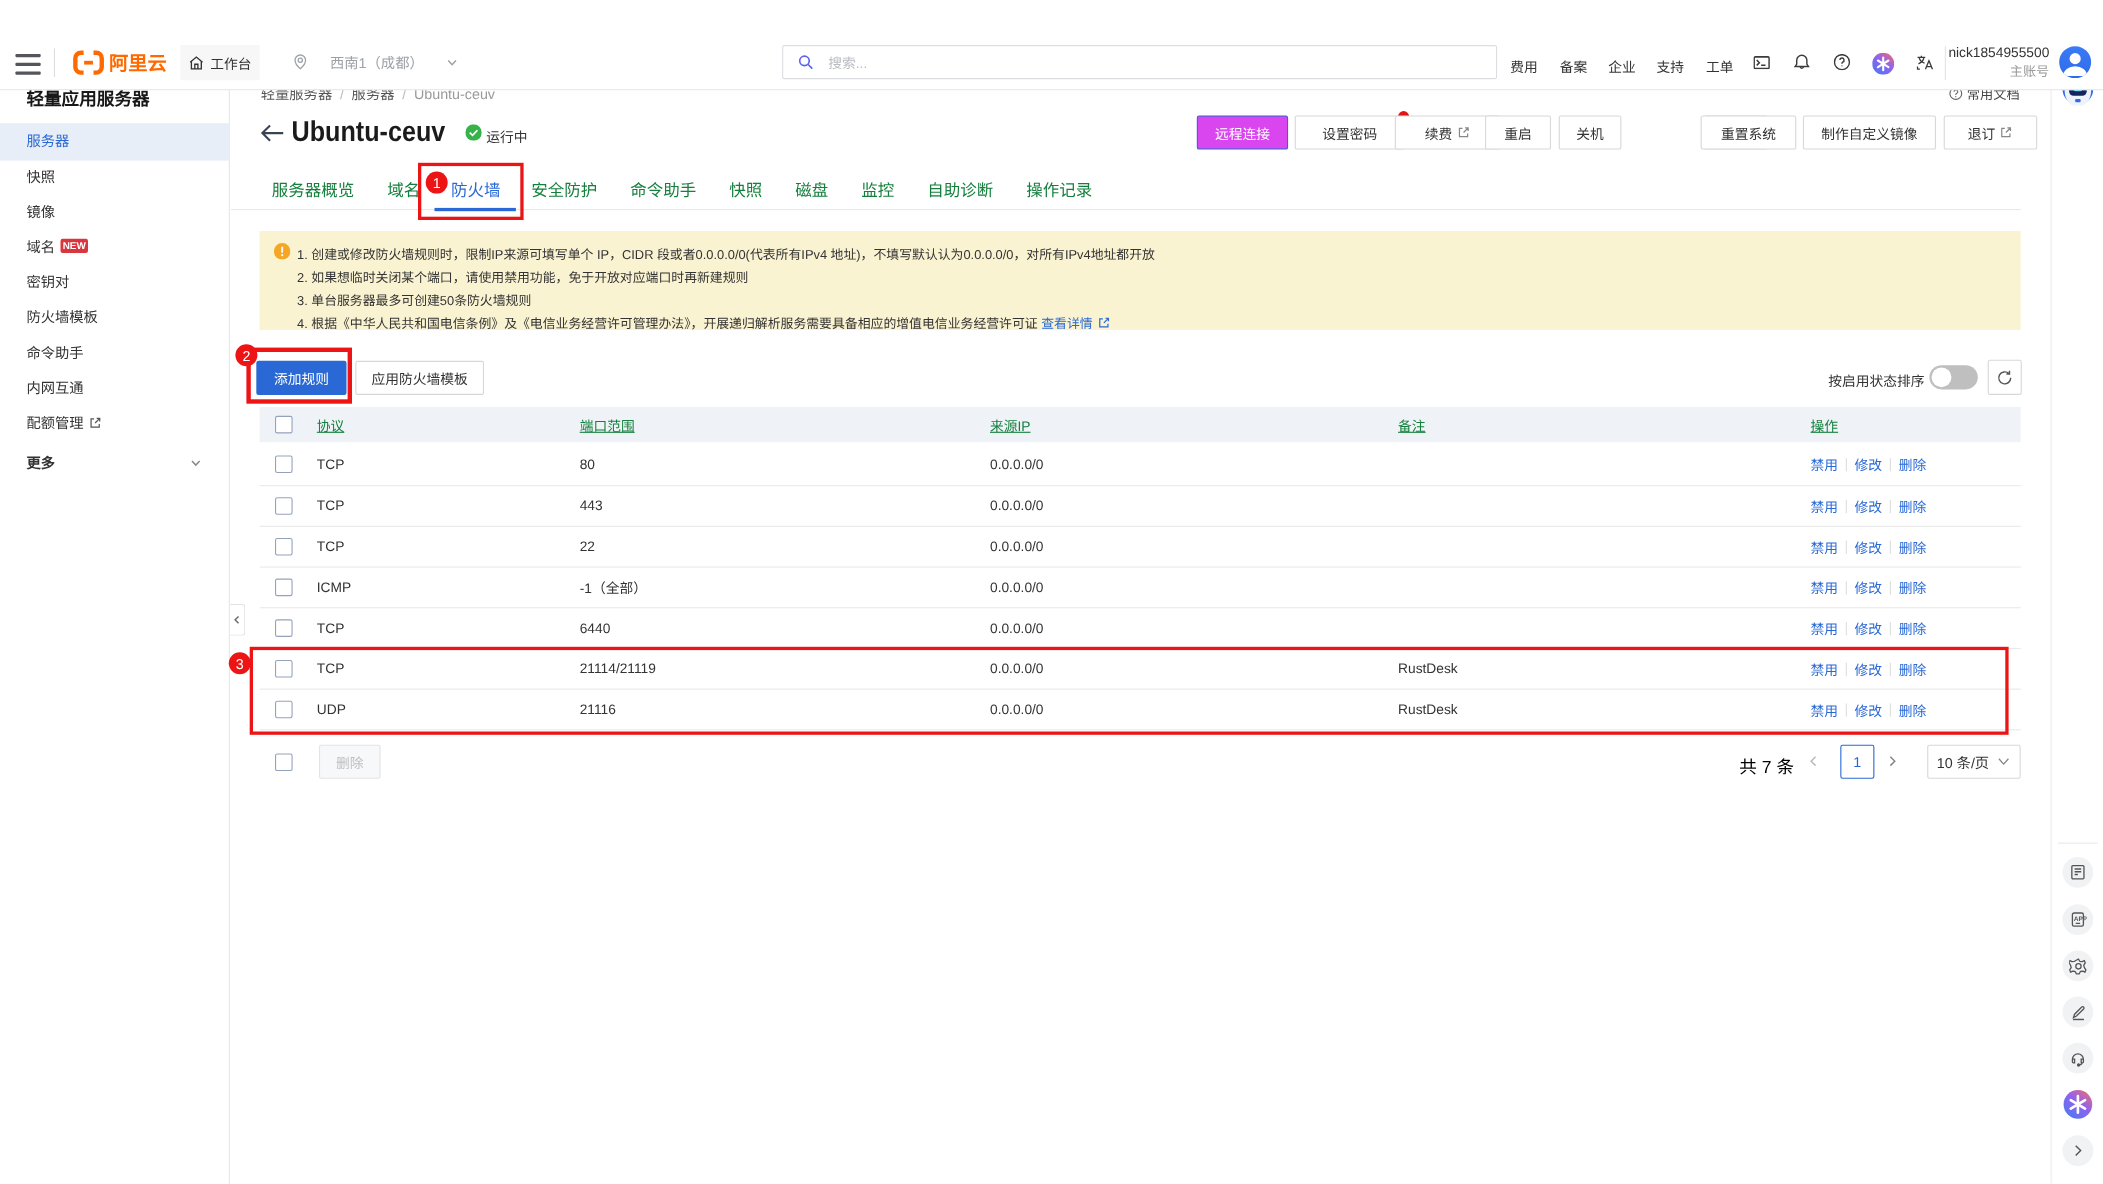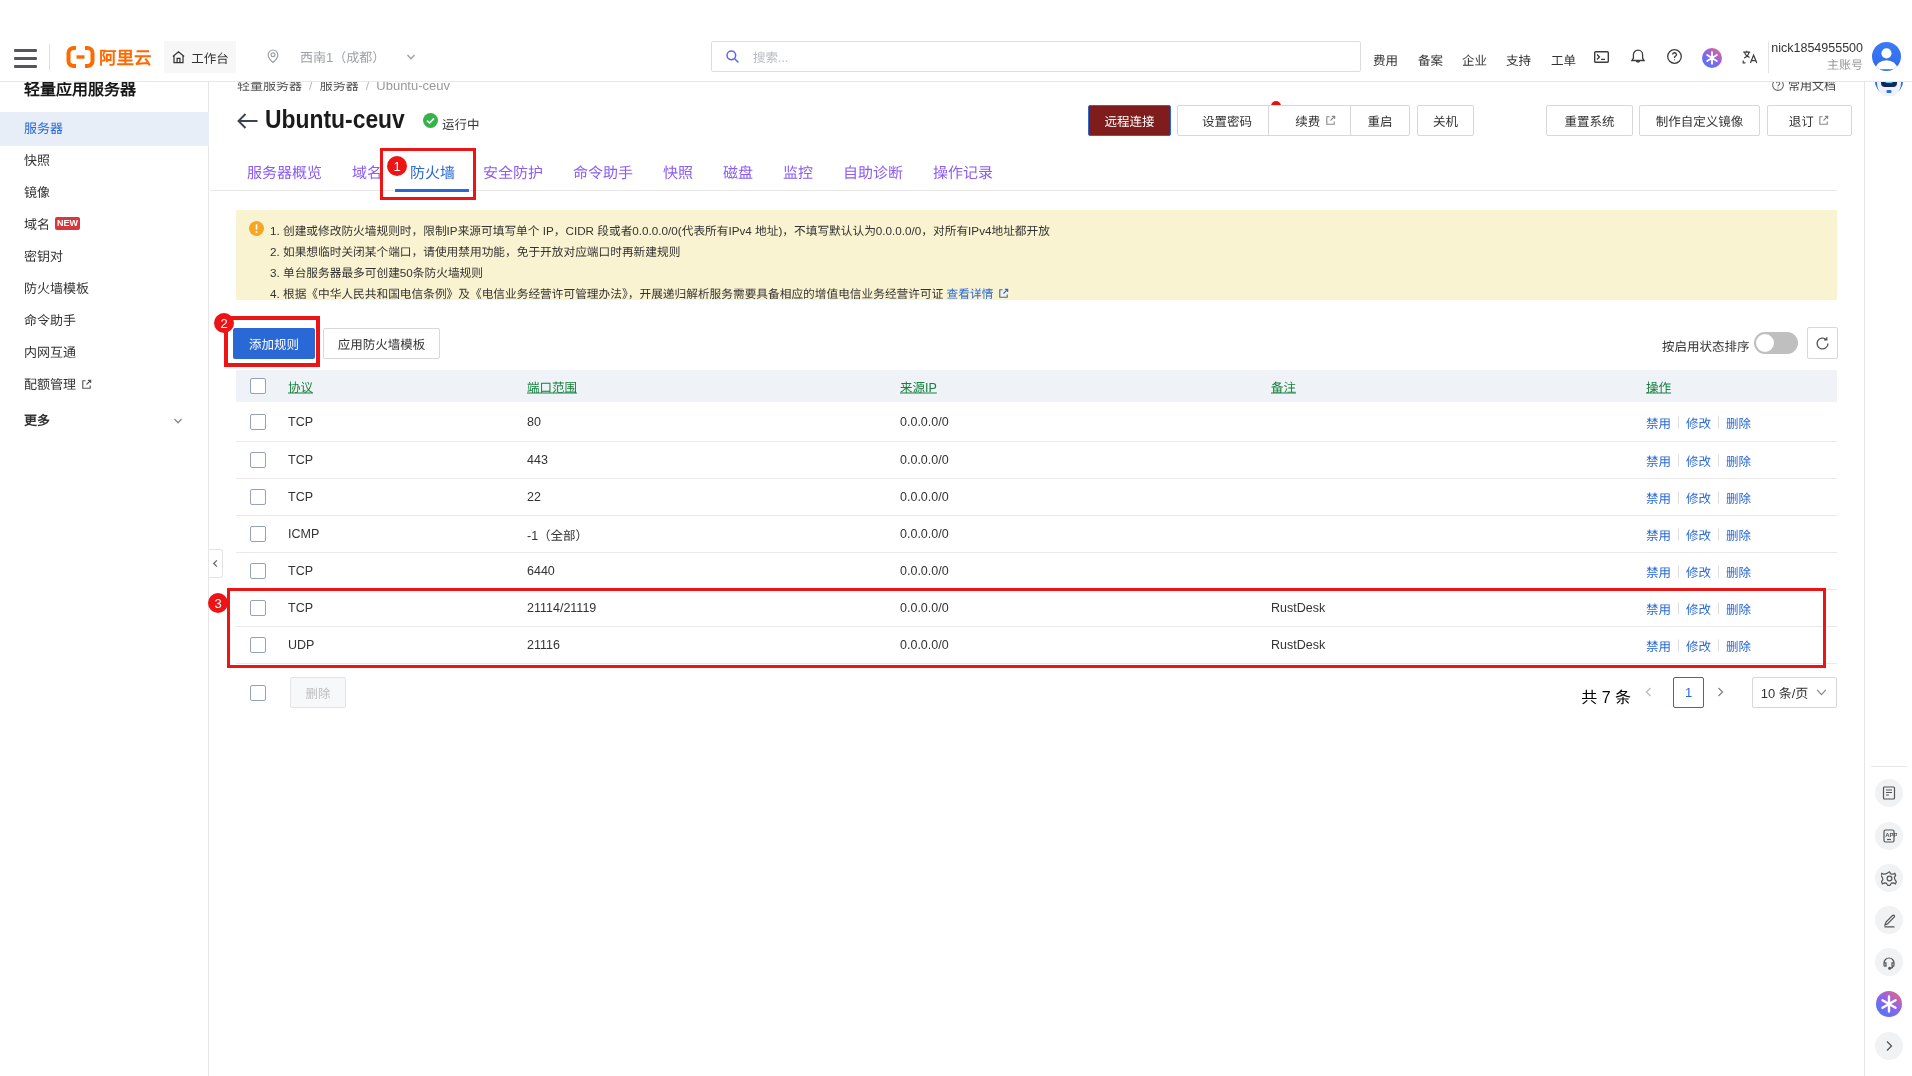--- a/index.html
+++ b/index.html
@@ -33,24 +33,24 @@
 #rdiv { position:absolute; left:6px; top:716px; width:36px; height:1px; background:#e8e8e8; }
 
 #content { position:absolute; left:210px; top:50px; width:1654px; height:1026px; background:#fff; }
 .crumb { position:absolute; left:27px; top:25px; font-size:13px; color:#555; }
 .crumb .sep { color:#bbb; margin:0 7px; }
 .crumb .cur { color:#999; }
 #docs { position:absolute; right:28px; top:26px; font-size:12px; color:#444; }
 #btitle { position:absolute; left:55px; top:54px; font-size:26px; font-weight:bold; color:#1b1b1b; transform:scaleX(0.88); transform-origin:left center; }
 #runstat { position:absolute; left:214px; top:64px; font-size:12.5px; color:#333; }
 .actbtn { position:absolute; top:55px; height:31px; background:#fff; border:1px solid #d8d8d8; border-radius:2px; font-size:12.5px; color:#333; display:flex; align-items:center; justify-content:center; }
-#btnremote { background:#7f1d1d; border-color:#2a69d5; color:#fff; }
+#btnremote { background:#d946ef; border-color:#2a69d5; color:#fff; }
 
 #tabs { position:absolute; left:0px; top:104px; width:1627px; height:37px; border-bottom:1px solid #e8e8e8; }
-.tab { position:absolute; top:7px; font-size:15px; color:#8b5cf6; }
+.tab { position:absolute; top:7px; font-size:15px; color:#15803d; }
 .tab.on { color:#2a69d5; }
 #tabline { position:absolute; left:185px; top:139px; width:74px; height:3px; background:#2a69d5; }
 
 #notice { position:absolute; left:26px; top:160px; width:1601px; height:90px; background:#faf3d1; font-size:11.7px; color:#333; }
 #notice .nline { position:absolute; left:34px; }
 
 #addrule { position:absolute; left:23px; top:278px; width:82px; height:31px; background:#2a69d5; color:#fff; font-size:12.5px; border-radius:2px; display:flex; align-items:center; justify-content:center; }
 #applytpl { position:absolute; left:113px; top:278px; width:117px; height:31px; background:#fff; border:1px solid #d8d8d8; color:#333; font-size:12.5px; border-radius:2px; display:flex; align-items:center; justify-content:center; }
 #sortlabel { position:absolute; left:1452px; top:286px; font-size:12.5px; color:#333; }
 #toggle { position:absolute; left:1544px; top:282px; width:44px; height:22px; background:#bfbfbf; border-radius:11px; }

